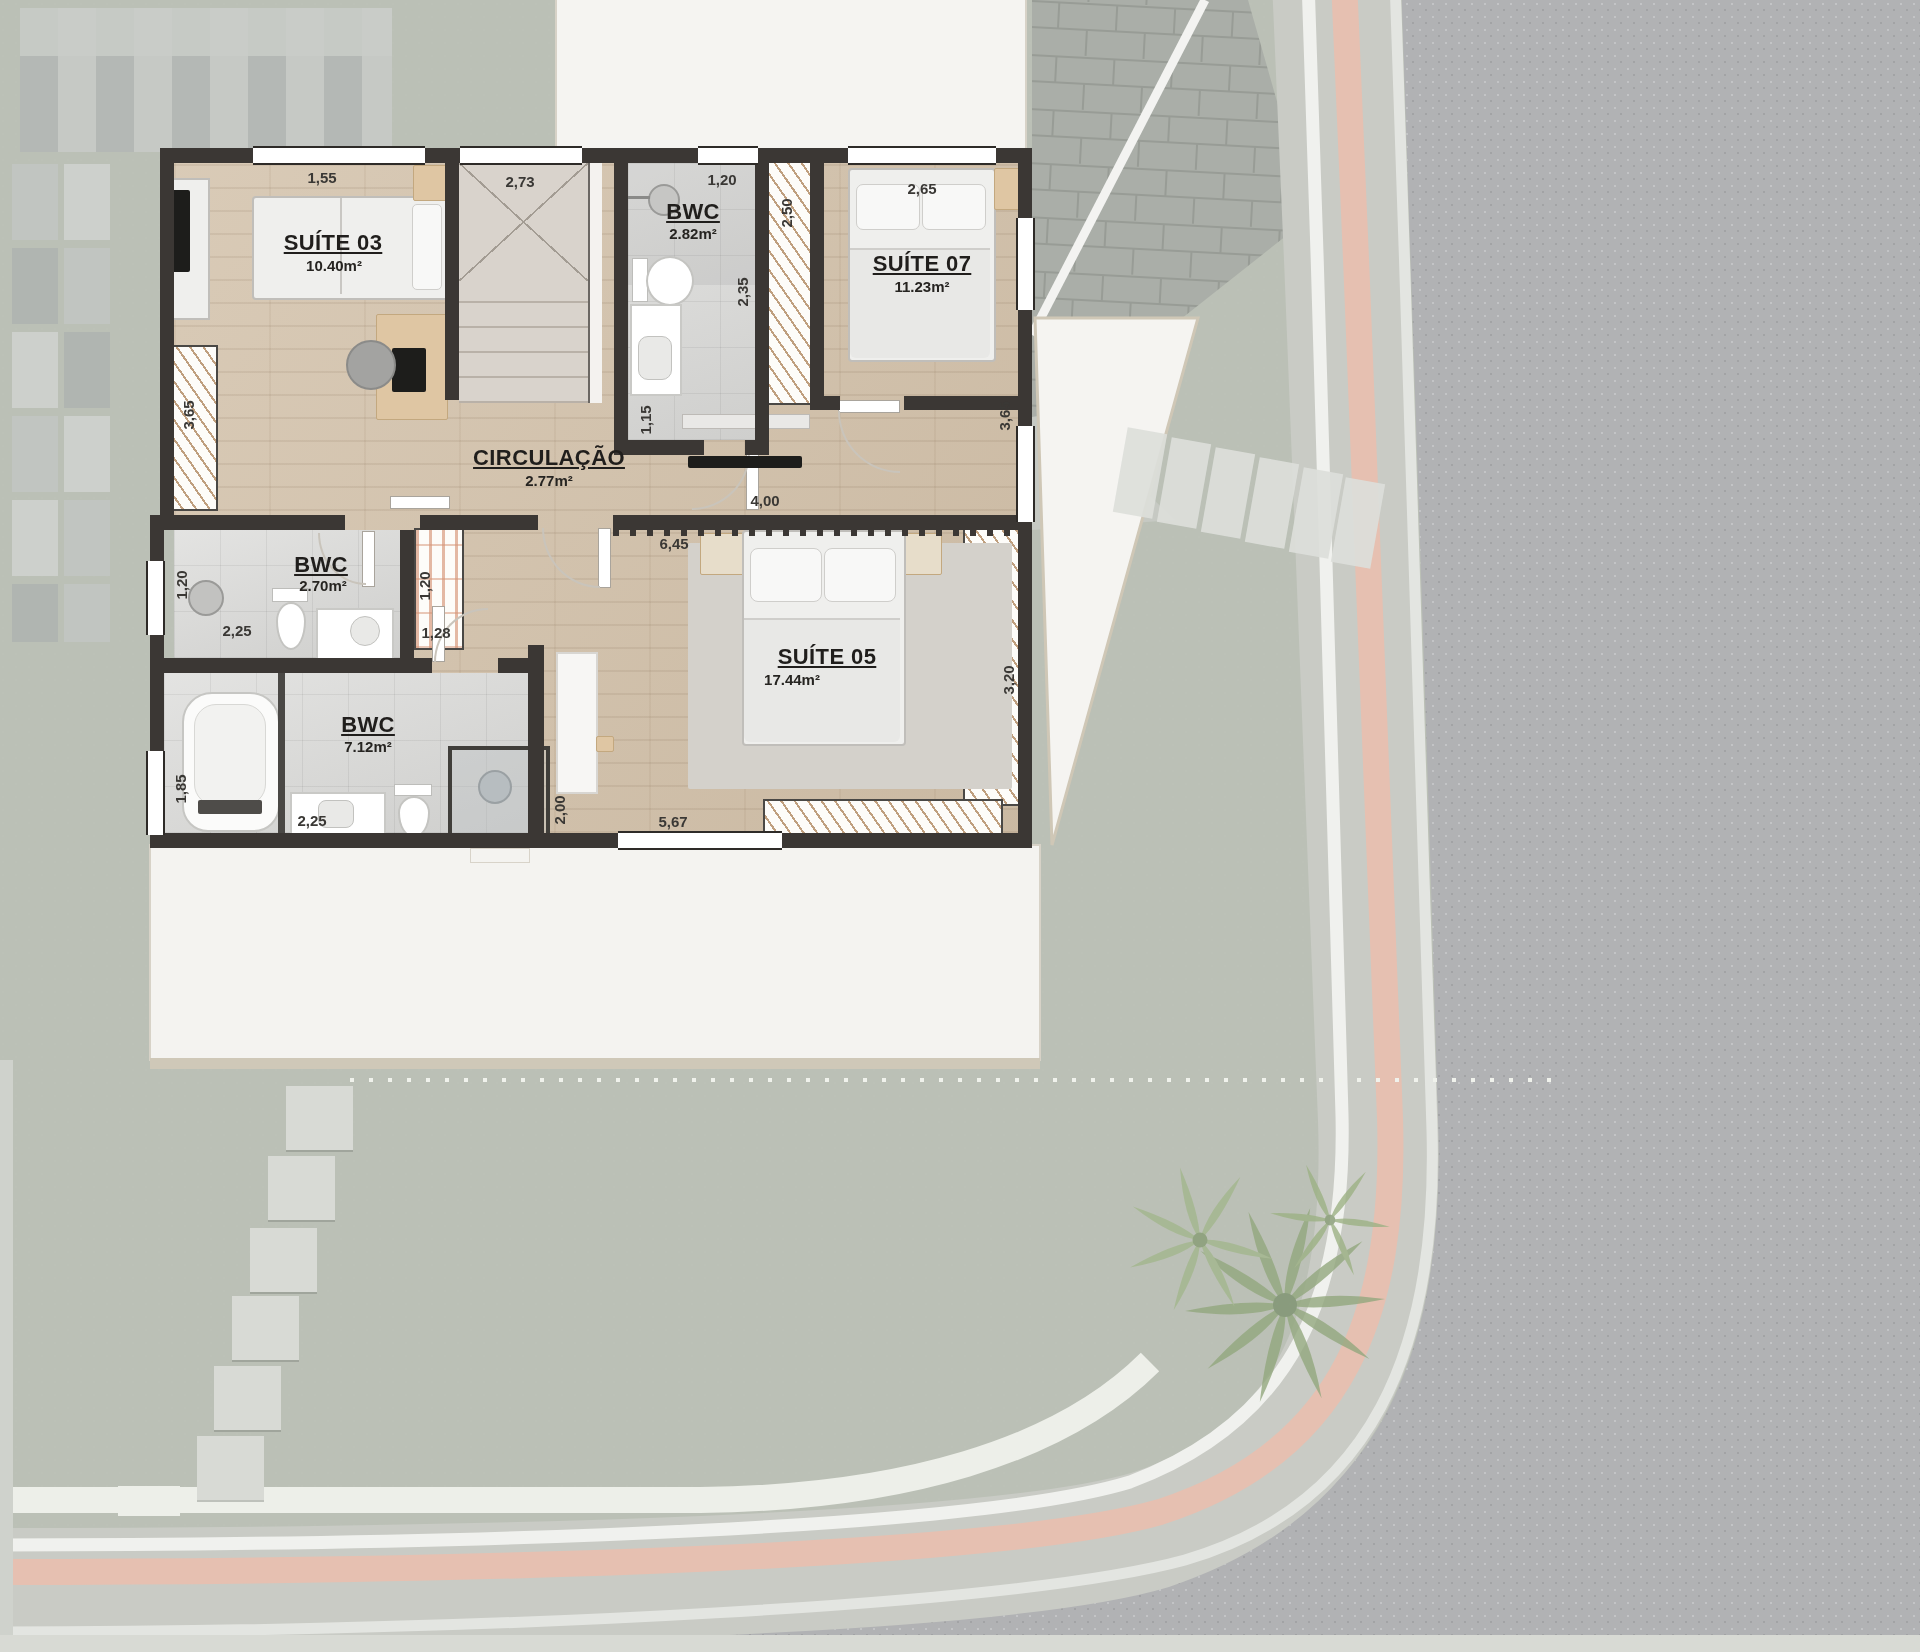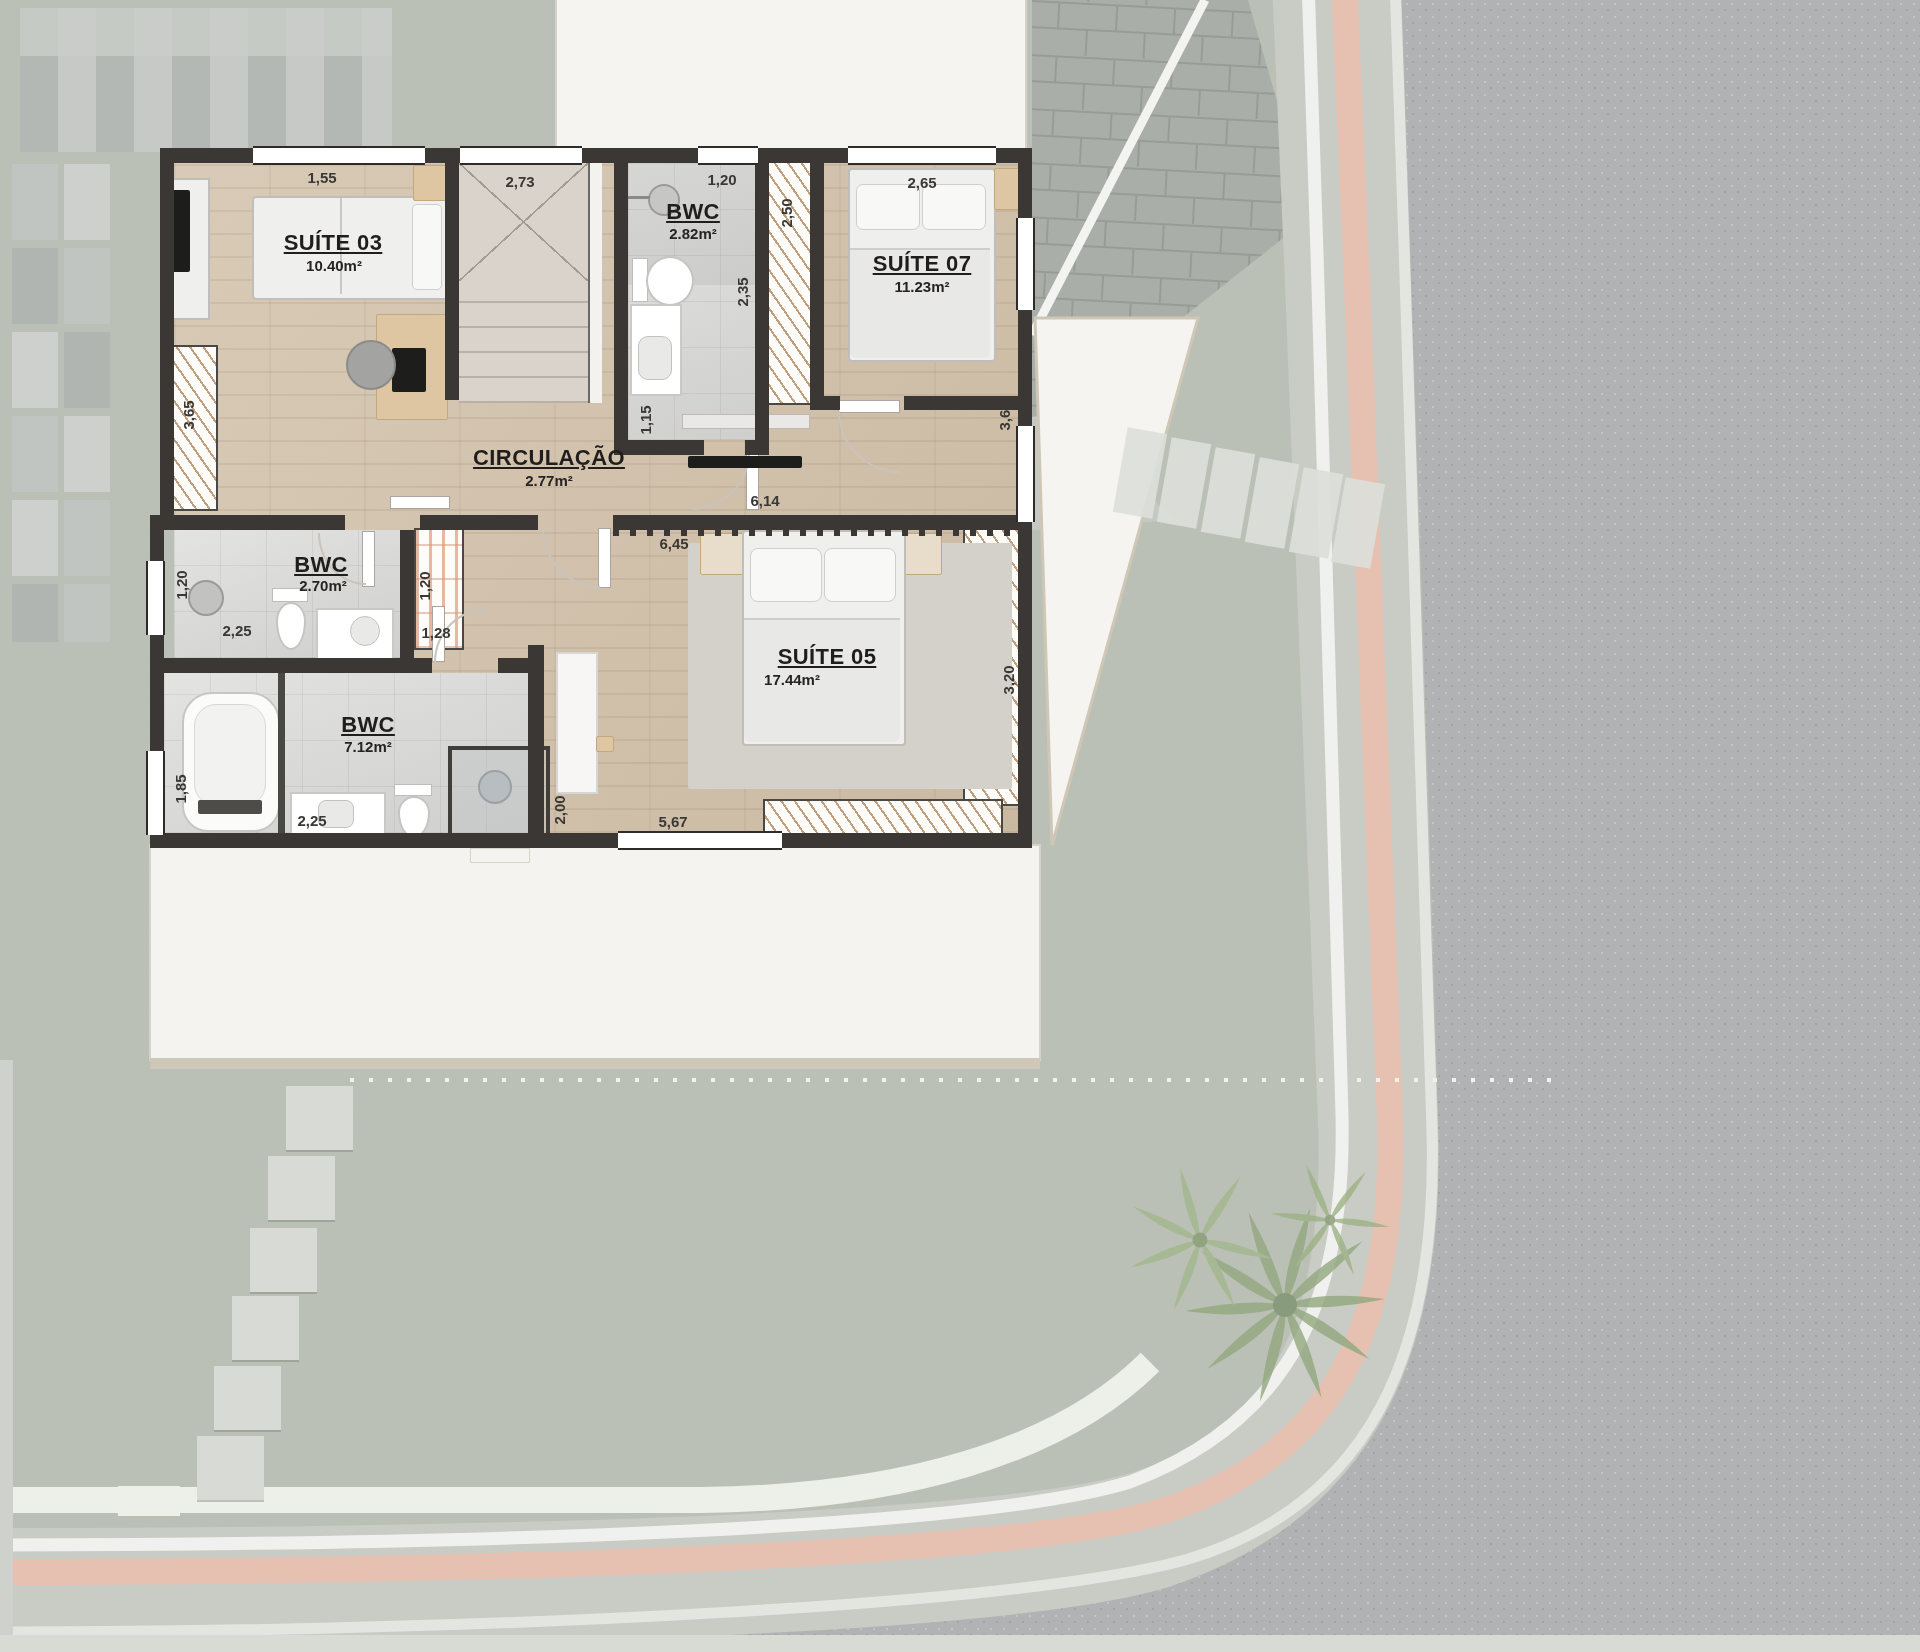--- a/index.html
+++ b/index.html
@@ -309,26 +309,26 @@
   <span class="room-title" style="left:321px;top:565px">BWC</span>
   <span class="room-area" style="left:323px;top:585px">2.70m²</span>
   <span class="room-title" style="left:368px;top:725px">BWC</span>
   <span class="room-area" style="left:368px;top:746px">7.12m²</span>
   <span class="room-title" style="left:827px;top:657px">SUÍTE 05</span>
   <span class="room-area" style="left:792px;top:679px">17.44m²</span>
 
   <span class="dim" style="left:322px;top:177px">1,55</span>
   <span class="dim" style="left:520px;top:181px">2,73</span>
   <span class="dim" style="left:722px;top:179px">1,20</span>
-  <span class="dim" style="left:922px;top:182px">2,65</span>
+  <span class="dim" style="left:922px;top:188px">2,65</span>
   <span class="dim v" style="left:786px;top:213px">2,50</span>
   <span class="dim v" style="left:742px;top:292px">2,35</span>
   <span class="dim v" style="left:188px;top:415px">3,65</span>
   <span class="dim v" style="left:645px;top:420px">1,15</span>
-  <span class="dim" style="left:765px;top:500px">6,14</span>
+  <span class="dim" style="left:765px;top:500px">4,00</span>
   <span class="dim v" style="left:1004px;top:416px">3,65</span>
   <span class="dim" style="left:674px;top:543px">6,45</span>
   <span class="dim v" style="left:181px;top:585px">1,20</span>
   <span class="dim" style="left:237px;top:630px">2,25</span>
   <span class="dim v" style="left:424px;top:586px">1,20</span>
   <span class="dim" style="left:436px;top:632px">1,28</span>
   <span class="dim v" style="left:1008px;top:680px">3,20</span>
   <span class="dim v" style="left:180px;top:789px">1,85</span>
   <span class="dim" style="left:312px;top:820px">2,25</span>
   <span class="dim v" style="left:559px;top:810px">2,00</span>

